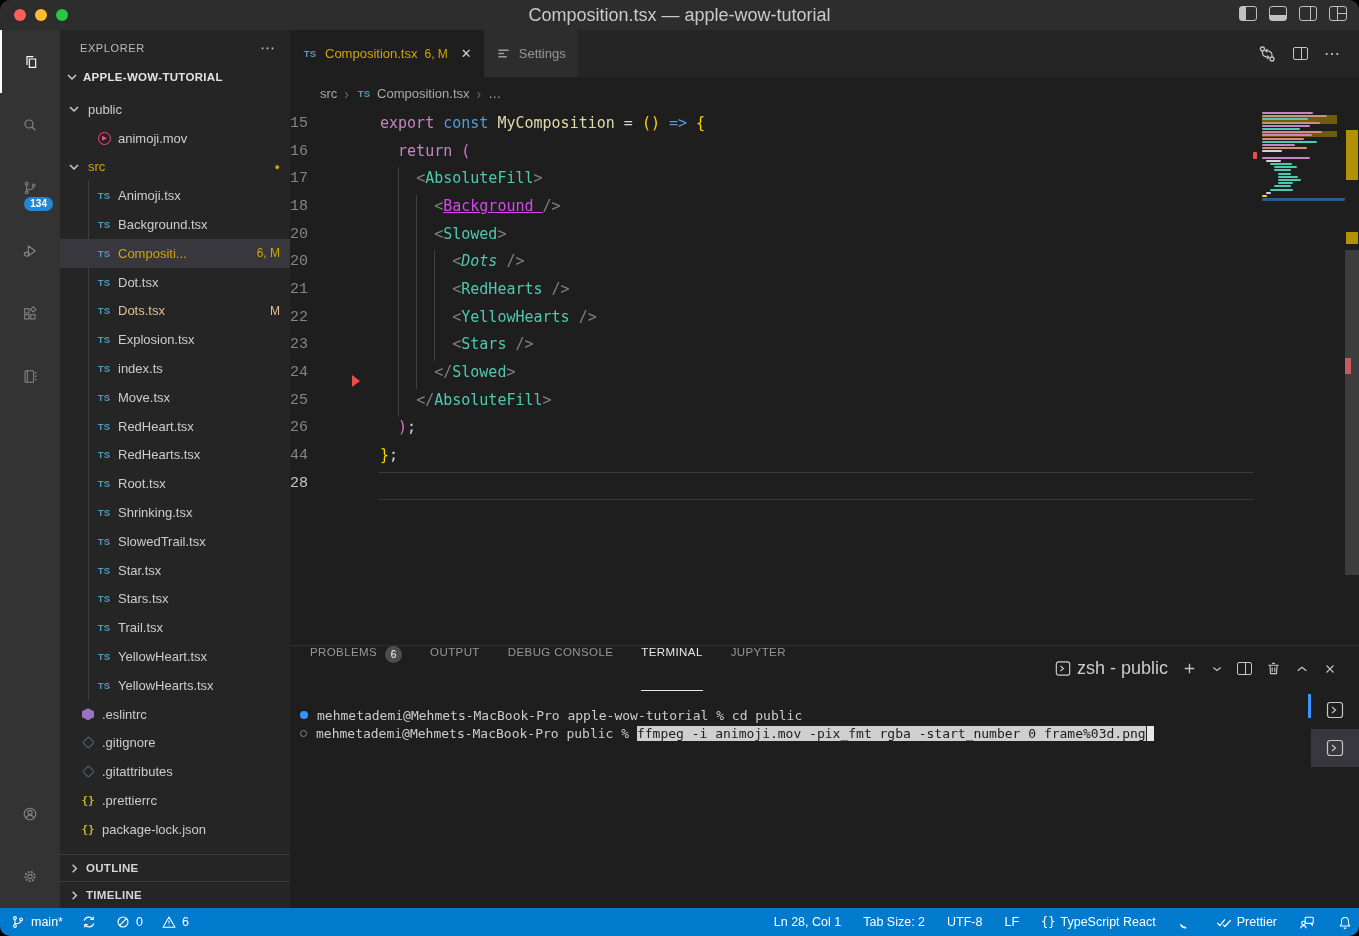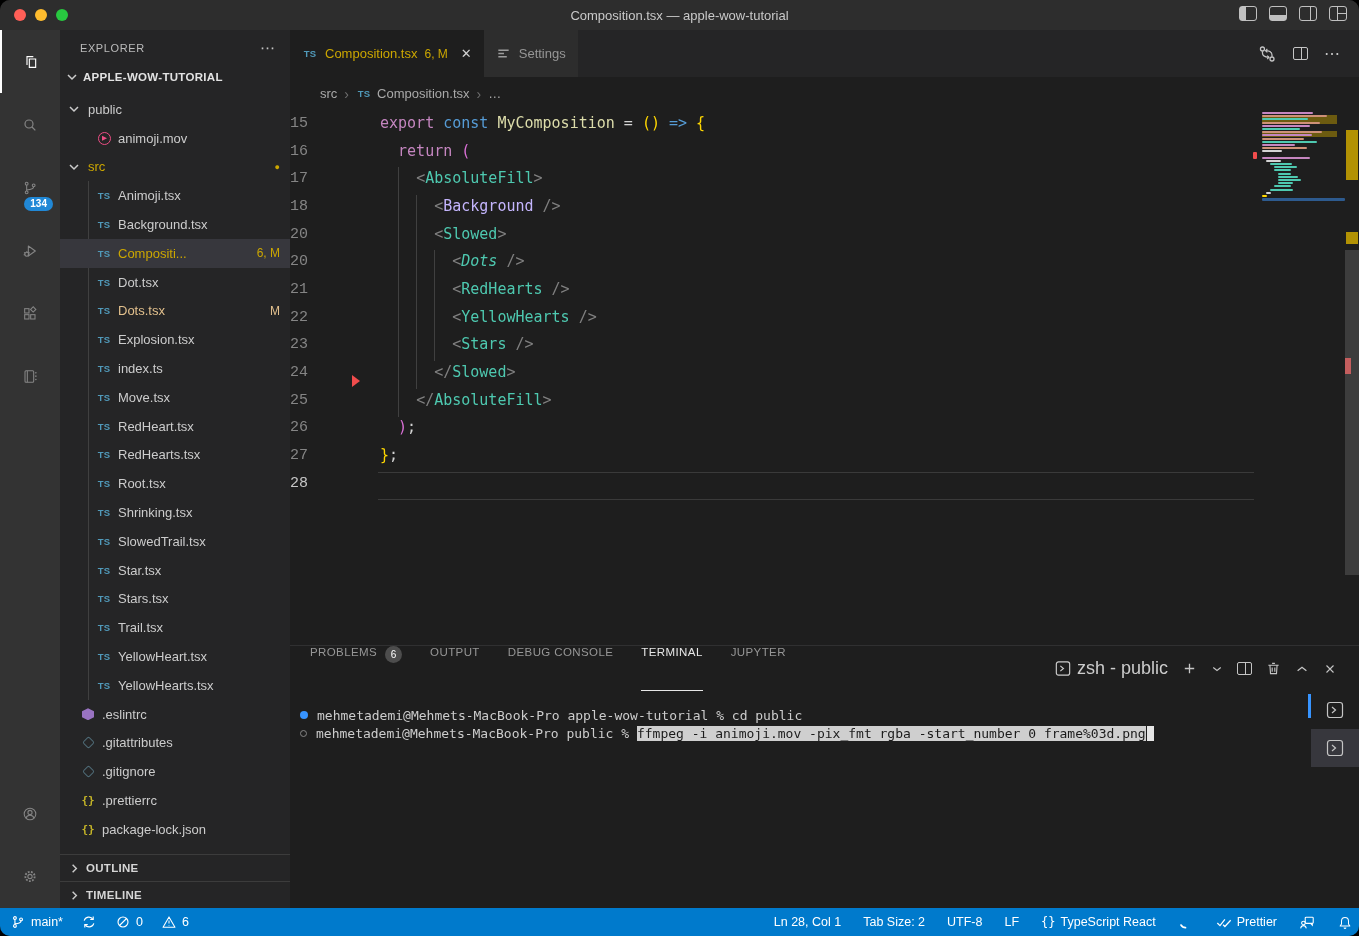--- a/index.html
+++ b/index.html
@@ -4,21 +4,21 @@
 <style>
   html,body{margin:0;padding:0;background:#000;width:1359px;height:936px;font-family:"Liberation Sans",sans-serif;}
   *{box-sizing:border-box;-webkit-font-smoothing:antialiased;}
   .window{position:relative;width:1359px;height:936px;border-radius:10px;overflow:hidden;background:#1e1e1e;}
 
   
   .titlebar{position:absolute;left:0;top:0;width:1359px;height:30px;background:#2d2d2d;display:flex;align-items:center;}
   .traffic{position:absolute;left:14px;top:9px;display:flex;gap:9px;}
   .traffic span{width:12px;height:12px;border-radius:50%;display:block;}
   .tl-red{background:#ff5f57}.tl-yellow{background:#febc2e}.tl-green{background:#28c840}
-  .win-title{position:absolute;left:0;right:0;text-align:center;color:#c9c9c9;font-size:13px;}
+  .win-title{position:absolute;left:0;right:0;text-align:center;color:#c9c9c9;font-size:18px;}
   .titlebar-actions{position:absolute;right:12px;top:6px;display:flex;gap:12px;}
   .layout-ic{width:18px;height:15px;border:1.4px solid #c0c0c0;border-radius:3px;position:relative;}
   .layout-ic .fill-left{position:absolute;left:0;top:0;bottom:0;width:6px;background:#c0c0c0;}
   .layout-ic .fill-bottom{position:absolute;left:0;right:0;bottom:0;height:5px;background:#c0c0c0;}
   .layout-ic .line-right{position:absolute;right:5px;top:0;bottom:0;width:1.4px;background:#c0c0c0;}
   .layout-grid{border:1.4px solid #c0c0c0;}
   .layout-grid .v{position:absolute;left:7px;top:0;bottom:0;width:1.4px;background:#c0c0c0;}
   .layout-grid .h{position:absolute;left:7px;right:0;top:5.5px;height:1.4px;background:#c0c0c0;}
 
   
@@ -413,29 +413,29 @@
             </span>
           </span>
           <span class="lbl">.eslintrc</span>
         </div>
         <div class="tree-row">
           <span class="ind-root" style="display: inline-flex;">
             <span class="ico">
               <span class="git-ic"></span>
             </span>
           </span>
+          <span class="lbl">.gitignore</span>
+        </div>
+        <div class="tree-row">
+          <span class="ind-root" style="display: inline-flex;">
+            <span class="ico">
+              <span class="git-ic"></span>
+            </span>
+          </span>
           <span class="lbl">.gitattributes</span>
-        </div>
-        <div class="tree-row">
-          <span class="ind-root" style="display: inline-flex;">
-            <span class="ico">
-              <span class="git-ic"></span>
-            </span>
-          </span>
-          <span class="lbl">.gitignore</span>
         </div>
         <div class="tree-row">
           <span class="ind-root" style="display: inline-flex;">
             <span class="ico">
               <span class="braces-ic">{}</span>
             </span>
           </span>
           <span class="lbl">.prettierrc</span>
         </div>
         <div class="tree-row">
@@ -517,30 +517,30 @@
         <span class="bc-item">
           <span>…</span>
         </span>
       </div>
 
     <div class="code-region">
       <div id="code-lines">
           <div class="cl"><span class="ln">15</span><span class="ct"><span style="color: rgb(197, 134, 192);">export </span><span style="color: rgb(86, 156, 214);">const </span><span style="color: rgb(220, 220, 170);">MyComposition</span><span style="color: rgb(212, 212, 212);"> = </span><span style="color: rgb(255, 215, 0);">()</span><span style="color: rgb(212, 212, 212);"> </span><span style="color: rgb(86, 156, 214);">=&gt;</span><span style="color: rgb(212, 212, 212);"> </span><span style="color: rgb(255, 215, 0);">{</span></span></div>
           <div class="cl"><span class="ln">16</span><span class="ct">  <span style="color: rgb(197, 134, 192);">return </span><span style="color: rgb(218, 112, 214);">(</span></span></div>
           <div class="cl"><span class="ln">17</span><span class="ct">    <span style="color: rgb(128, 128, 128);">&lt;</span><span style="color: rgb(78, 201, 176);">AbsoluteFill</span><span style="color: rgb(128, 128, 128);">&gt;</span></span></div>
-          <div class="cl"><span class="ln">18</span><span class="ct">      <span style="color: rgb(128, 128, 128);">&lt;</span><span style="color: #c4b5fd;">Background </span><span style="color: rgb(128, 128, 128);">/&gt;</span></span></div>
+          <div class="cl"><span class="ln">18</span><span class="ct">      <span style="color: rgb(128, 128, 128);">&lt;</span><span style="color: #d946ef; text-decoration: underline;">Background </span><span style="color: rgb(128, 128, 128);">/&gt;</span></span></div>
           <div class="cl"><span class="ln">20</span><span class="ct">      <span style="color: rgb(128, 128, 128);">&lt;</span><span style="color: rgb(78, 201, 176);">Slowed</span><span style="color: rgb(128, 128, 128);">&gt;</span></span></div>
           <div class="cl"><span class="ln">20</span><span class="ct">        <span style="color: rgb(128, 128, 128);">&lt;</span><span style="color: rgb(78, 201, 176); font-style: italic;">Dots </span><span style="color: rgb(128, 128, 128);">/&gt;</span></span></div>
           <div class="cl"><span class="ln">21</span><span class="ct">        <span style="color: rgb(128, 128, 128);">&lt;</span><span style="color: rgb(78, 201, 176);">RedHearts </span><span style="color: rgb(128, 128, 128);">/&gt;</span></span></div>
           <div class="cl"><span class="ln">22</span><span class="ct">        <span style="color: rgb(128, 128, 128);">&lt;</span><span style="color: rgb(78, 201, 176);">YellowHearts </span><span style="color: rgb(128, 128, 128);">/&gt;</span></span></div>
           <div class="cl"><span class="ln">23</span><span class="ct">        <span style="color: rgb(128, 128, 128);">&lt;</span><span style="color: rgb(78, 201, 176);">Stars </span><span style="color: rgb(128, 128, 128);">/&gt;</span></span></div>
           <div class="cl"><span class="ln">24</span><span class="ct">      <span style="color: rgb(128, 128, 128);">&lt;/</span><span style="color: rgb(78, 201, 176);">Slowed</span><span style="color: rgb(128, 128, 128);">&gt;</span></span></div>
           <div class="cl"><span class="ln">25</span><span class="ct">    <span style="color: rgb(128, 128, 128);">&lt;/</span><span style="color: rgb(78, 201, 176);">AbsoluteFill</span><span style="color: rgb(128, 128, 128);">&gt;</span></span></div>
           <div class="cl"><span class="ln">26</span><span class="ct">  <span style="color: rgb(218, 112, 214);">)</span><span style="color: rgb(212, 212, 212);">;</span></span></div>
-          <div class="cl"><span class="ln">27</span><span class="ct"><span style="color: rgb(255, 215, 0);">}</span><span style="color: rgb(212, 212, 212);">;</span></span></div>
+          <div class="cl"><span class="ln">44</span><span class="ct"><span style="color: rgb(255, 215, 0);">}</span><span style="color: rgb(212, 212, 212);">;</span></span></div>
           <div class="cl cur"><span class="ln">28</span><span class="ct"></span></div>
         </div>
       <div class="guide" style="left:108px;top:57px;height:250px;"></div>
       <div class="guide" style="left:126px;top:85px;height:194px;"></div>
       <div class="guide" style="left:144px;top:140px;height:111px;"></div>
       <div class="cur-line" style="top:362px;"></div>
       <div class="del-marker" style="top:265px;"></div>
       <div class="minimap" id="minimap">
           <div class="mm-row">
             <div class="bar" style="left: 0px; width: 62%; background: rgb(197, 134, 192);"></div>

